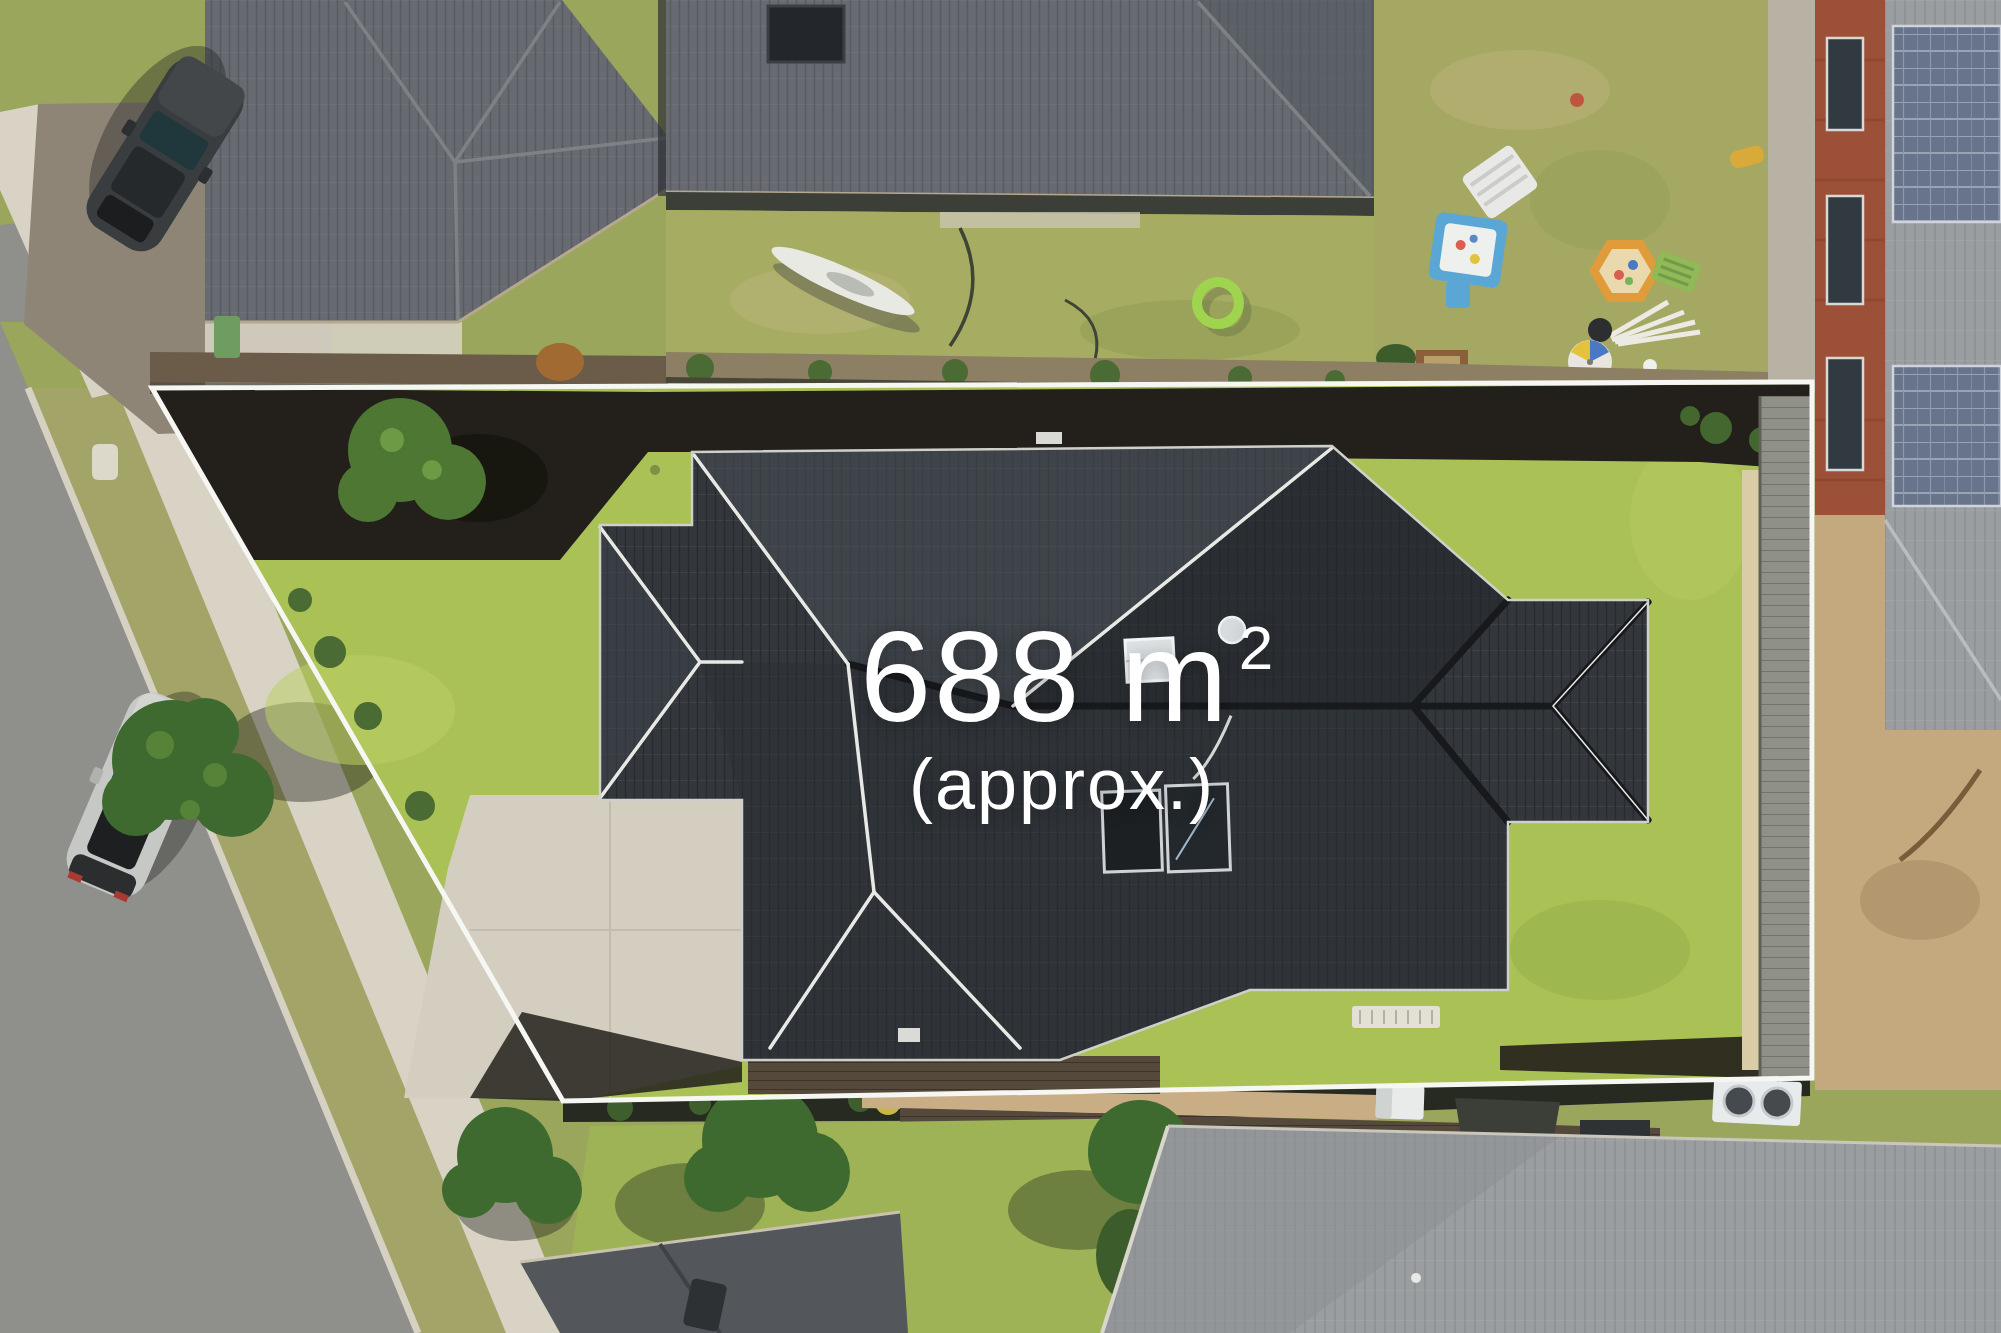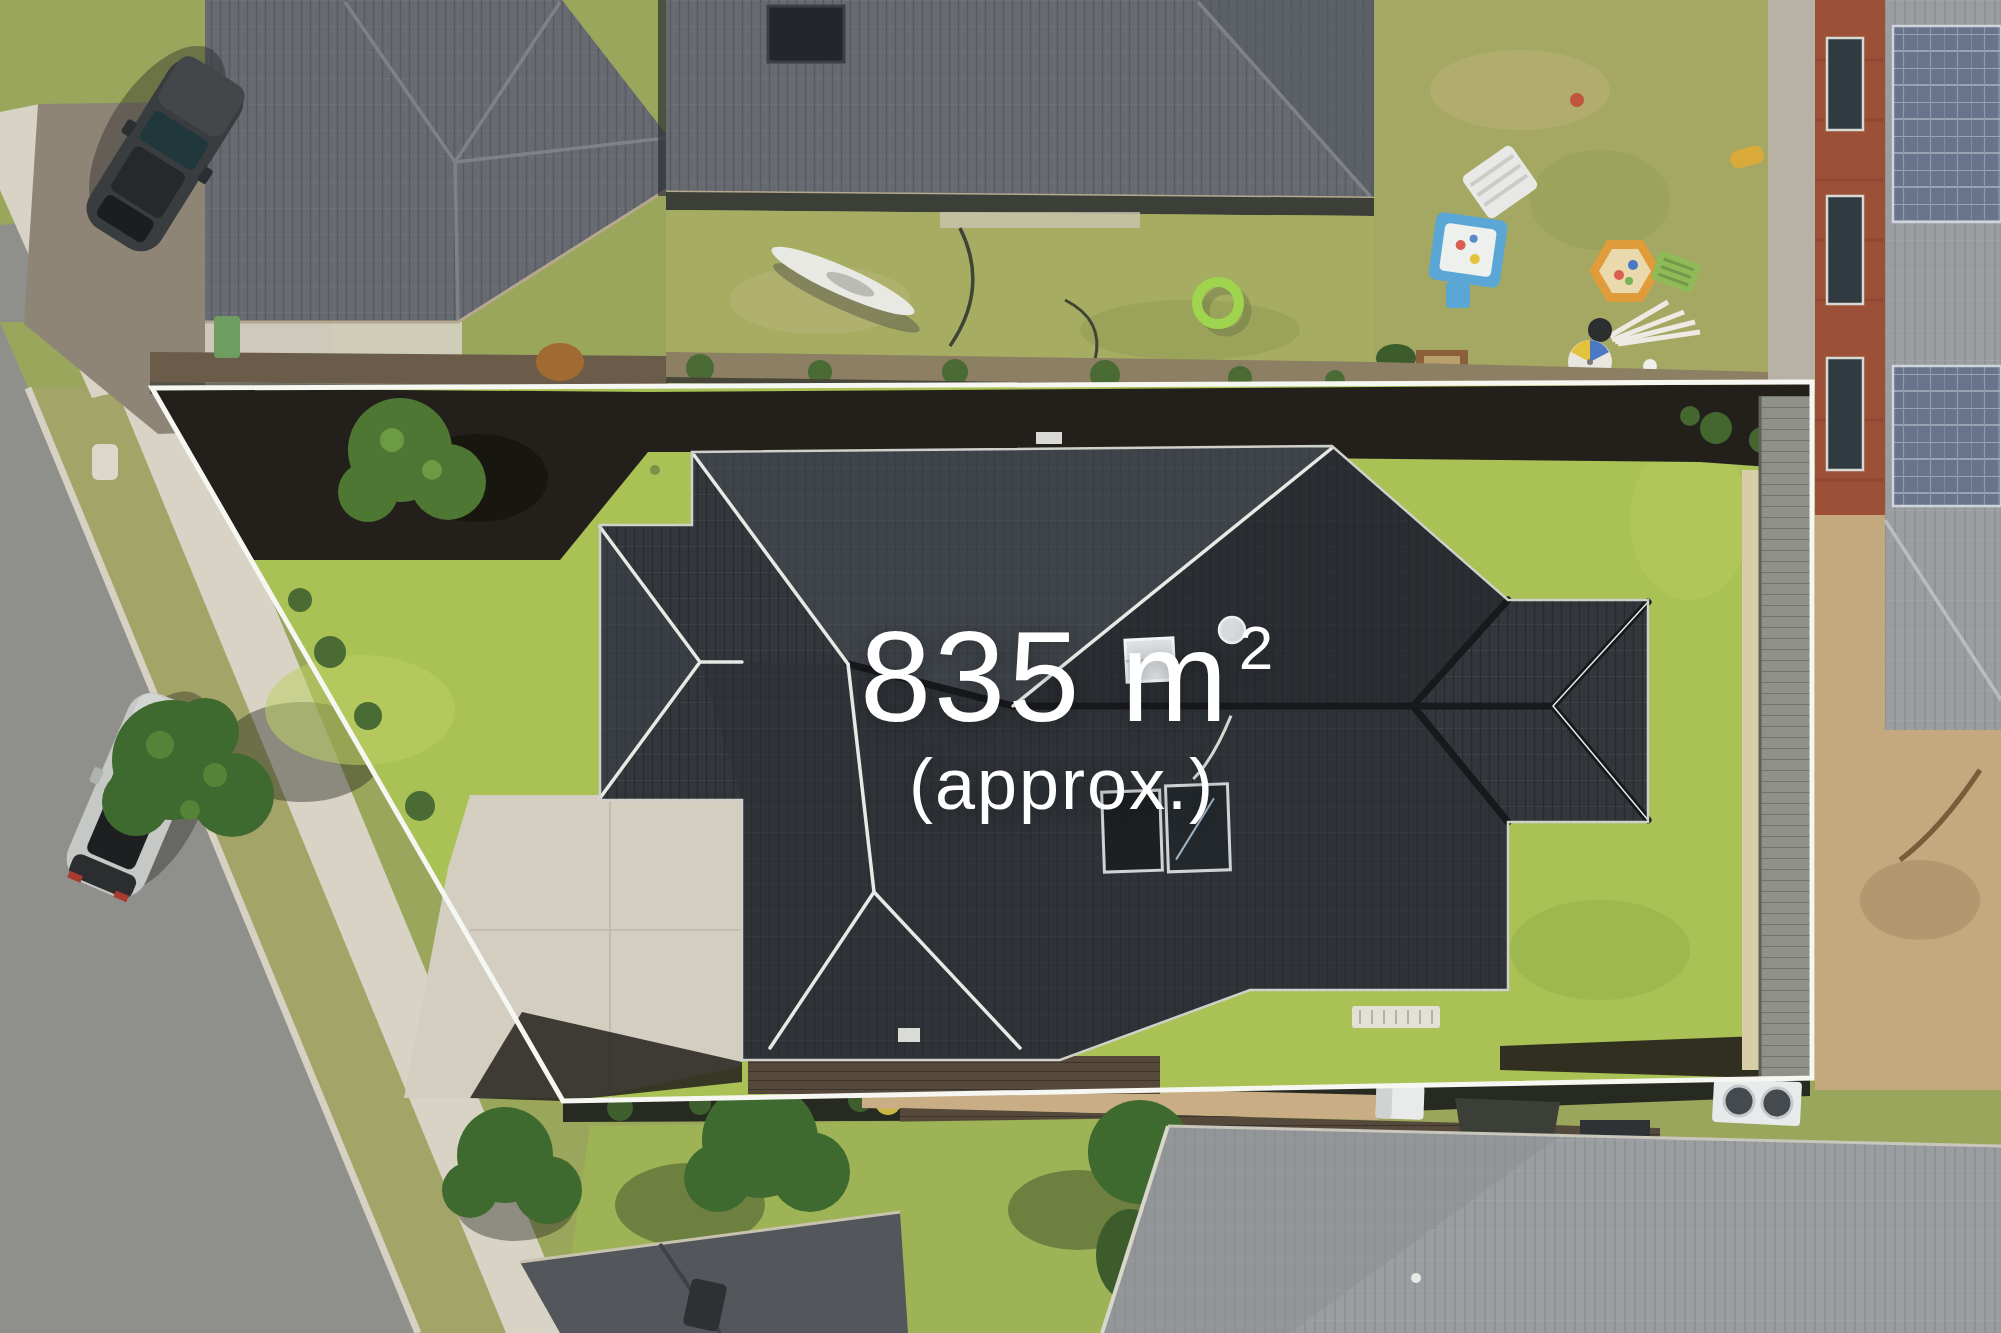--- a/index.html
+++ b/index.html
@@ -387,17 +387,17 @@
     <g>
       <rect x="1352" y="1006" width="88" height="22" rx="3" fill="#e3e1d6"></rect>
       <path d="M1360,1010 v14 M1372,1010 v14 M1384,1010 v14 M1396,1010 v14 M1408,1010 v14 M1420,1010 v14 M1432,1010 v14" stroke="#b3b1a4" stroke-width="2"></path>
     </g>
 
     <polygon points="152,388 1812,382 1812,1078 563,1101" fill="none" stroke="#f6f6f2" stroke-width="5"></polygon>
   </g>
 </svg>
 
 <div class="overlay-text" id="area-line">
-  <span>835 m</span><span class="sup">2</span>
+  <span>688 m</span><span class="sup">2</span>
 </div>
 <div class="overlay-text" id="approx-line">(approx.)</div>
 
 </div>
 
 </body></html>

